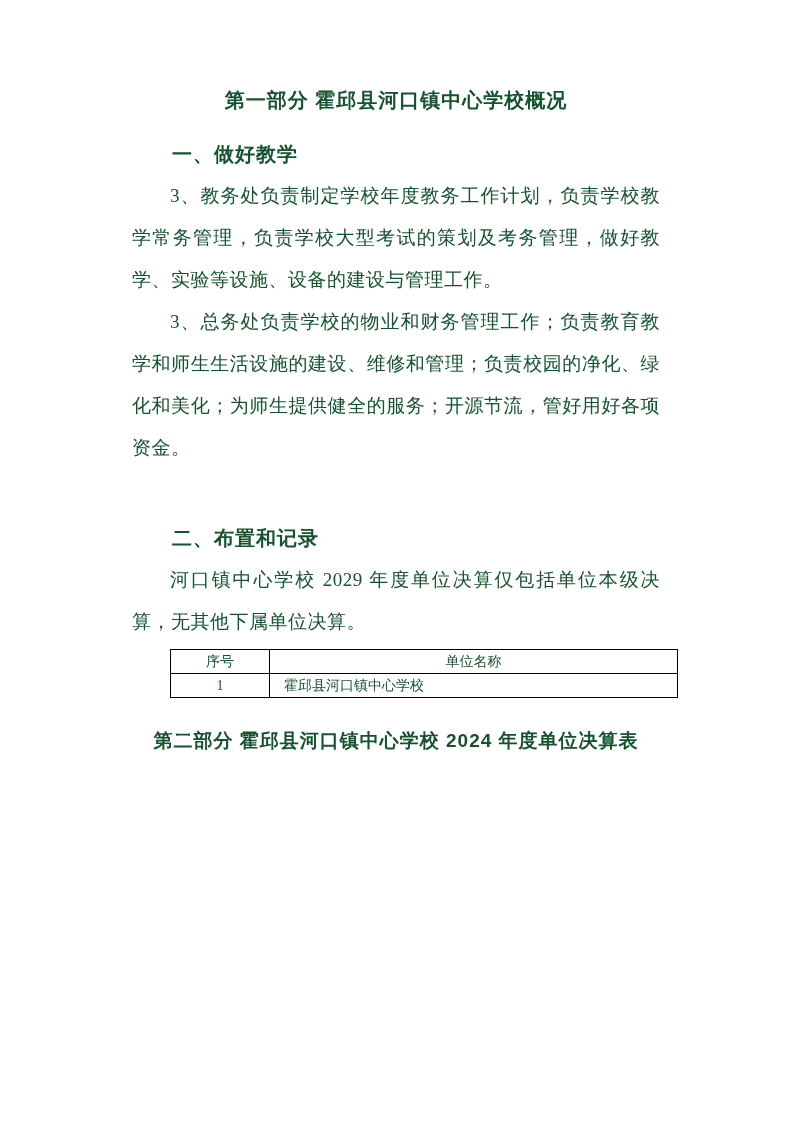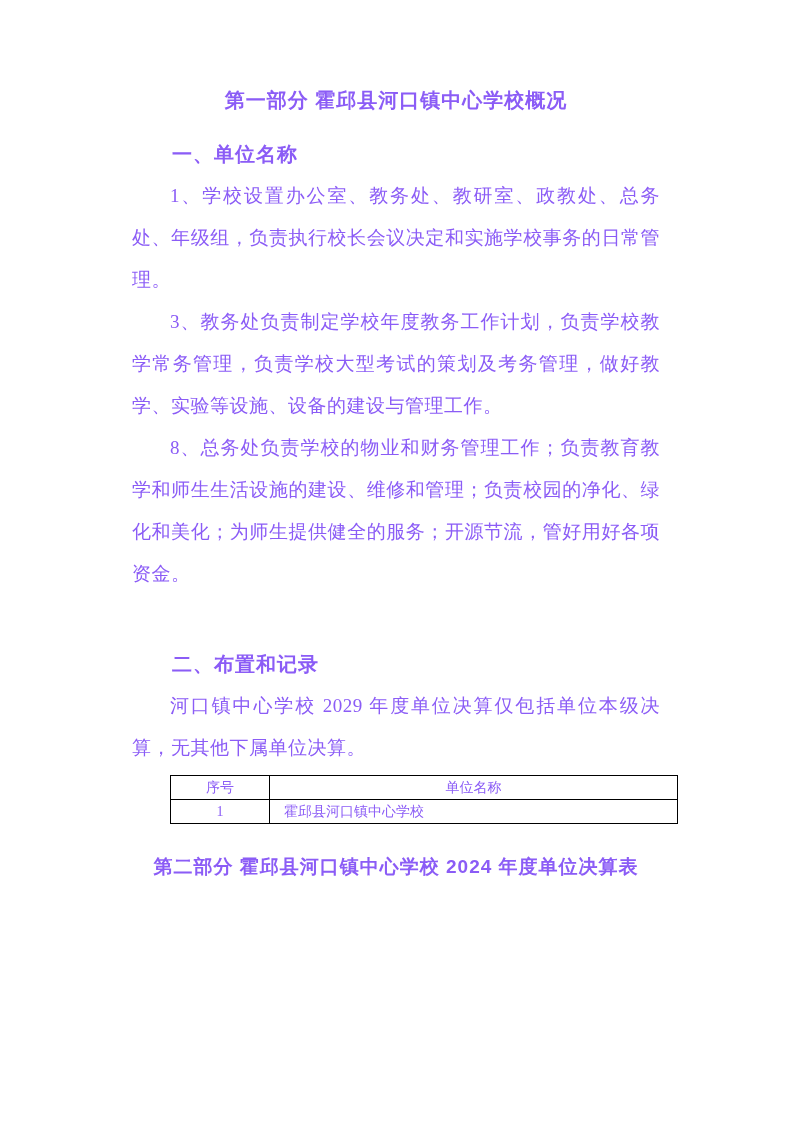--- a/index.html
+++ b/index.html
@@ -6,21 +6,21 @@
     margin: 0;
     padding: 0;
     background: #ffffff;
   }
   .page {
     position: relative;
     width: 793px;
     height: 1122px;
     margin: 0 auto;
     background: #ffffff;
-    color: #8b5cf6;
+    color: #14532d;
     overflow: hidden;
     font-family: "Liberation Serif", "DejaVu Serif", serif;
   }
   .content {
     padding: 85px 133px 0 132px;
   }
   .part-title {
     font-family: "Liberation Sans", "DejaVu Sans", sans-serif;
     font-weight: bold;
     font-size: 20px;
@@ -73,28 +73,27 @@
   }
 </style>
 </head>
 <body>
 
 <div class="page">
   <div class="content">
 
     <h1 class="part-title">第一部分 霍邱县河口镇中心学校概况</h1>
 
-    <h2 class="section-heading">一、单位名称</h2>
+    <h2 class="section-heading">一、做好教学</h2>
 
-    <p class="body-para">1、学校设置办公室、教务处、教研室、政教处、总务处、年级组，负责执行校长会议决定和实施学校事务的日常管理。</p>
 
 
     <p class="body-para">3、教务处负责制定学校年度教务工作计划，负责学校教学常务管理，负责学校大型考试的策划及考务管理，做好教学、实验等设施、设备的建设与管理工作。</p>
 
-    <p class="body-para">8、总务处负责学校的物业和财务管理工作；负责教育教学和师生生活设施的建设、维修和管理；负责校园的净化、绿化和美化；为师生提供健全的服务；开源节流，管好用好各项资金。</p>
+    <p class="body-para">3、总务处负责学校的物业和财务管理工作；负责教育教学和师生生活设施的建设、维修和管理；负责校园的净化、绿化和美化；为师生提供健全的服务；开源节流，管好用好各项资金。</p>
 
     <h2 class="section-heading gap-above">二、布置和记录</h2>
 
     <p class="body-para">河口镇中心学校 2029 年度单位决算仅包括单位本级决算，无其他下属单位决算。</p>
 
 
     <table class="unit-table">
       <thead>
         <tr>
           <th class="col-seq">序号</th>

